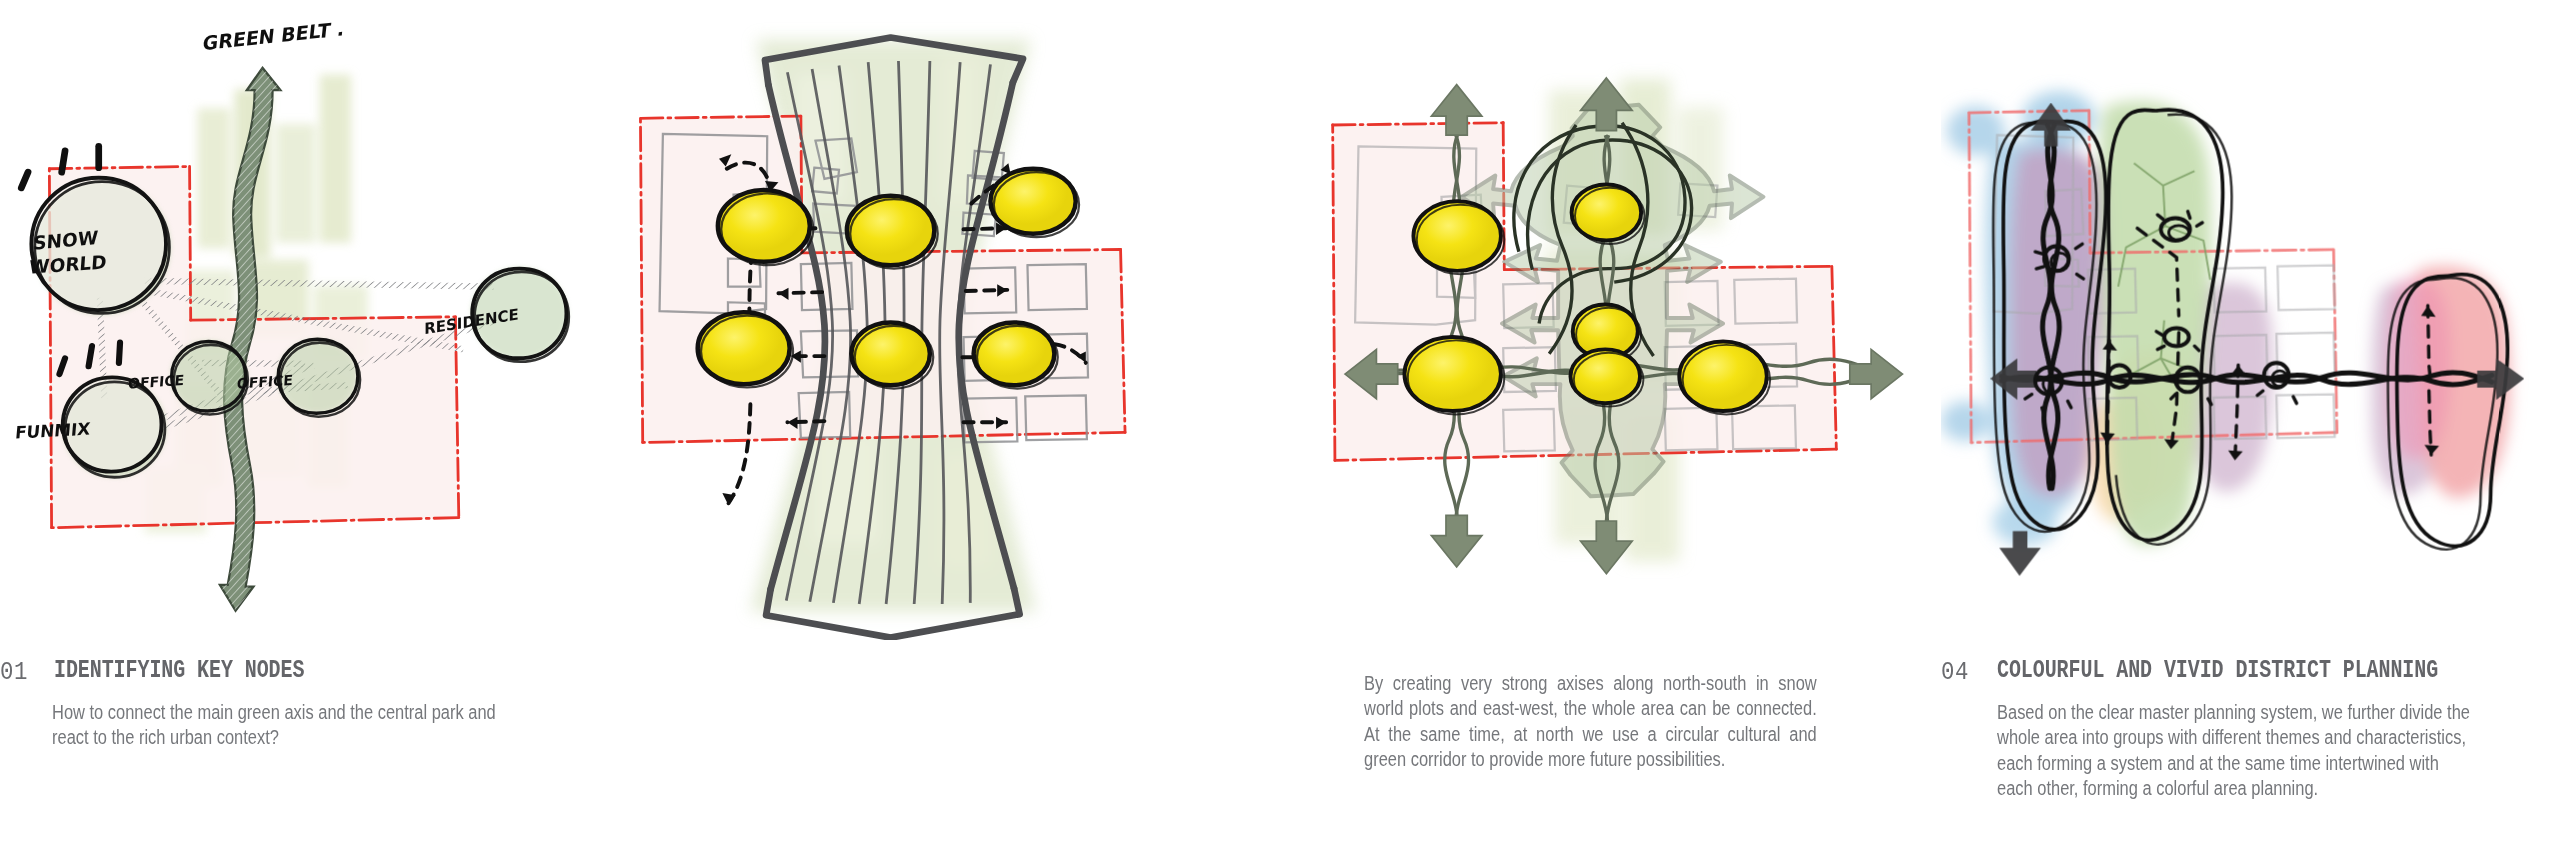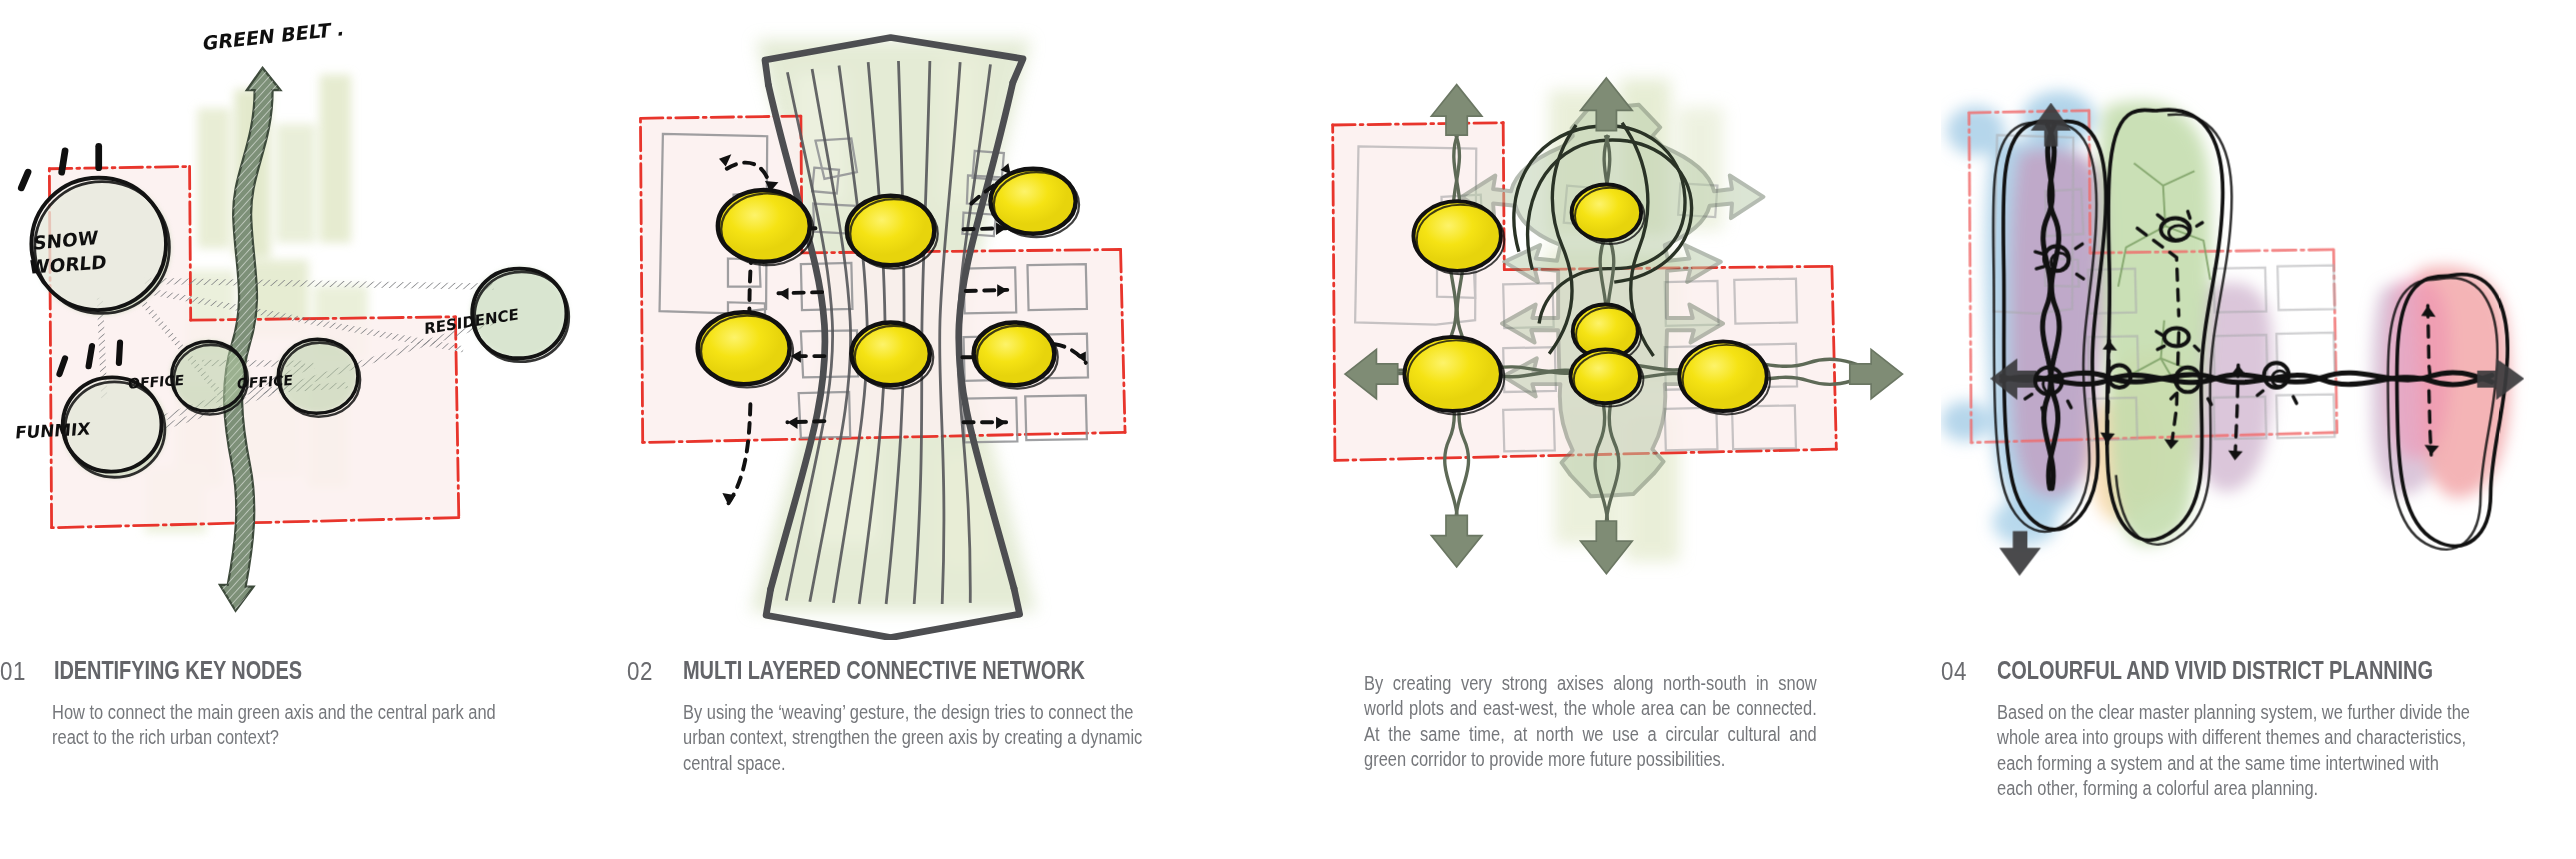--- a/index.html
+++ b/index.html
@@ -41,21 +41,22 @@
   .figure svg { display: block; }
 
   .caption {
     position: absolute;
     left: 0;
     top: 656px;
     width: 645px;
   }
   .cap-head-row {
     display: flex;
-    align-items: center;
+    align-items: flex-end;
+    font-family: Liberation Mono, monospace;
   }
   .cap-num {
     font-size: 26px;
     font-weight: 400;
     color: #6a6b6f;
     letter-spacing: 0.6px;
     line-height: 1.0;
     flex: 0 0 auto;
     width: 52px;
     transform: scaleX(0.86);
@@ -352,27 +353,20 @@
           </g>
           <g>
             <ellipse cx="690" cy="620" rx="72" ry="56" fill="url(#yg2)"></ellipse>
             <ellipse cx="690" cy="620" rx="72" ry="56" fill="none" stroke="#111111" stroke-width="8"></ellipse>
             <ellipse cx="696" cy="626" rx="72" ry="56" fill="none" stroke="#111111" stroke-width="4" opacity="0.8"></ellipse>
           </g>
         </g>
       </svg>
     </div>
 
-    <div class="caption">
-      <div class="cap-head-row">
-        <div class="cap-num">02</div>
-        <div class="cap-title">MULTI LAYERED CONNECTIVE NETWORK</div>
-      </div>
-      <div class="cap-body">By using the ‘weaving’ gesture, the design tries to connect the urban context, strengthen the green axis by creating a dynamic central space.</div>
-    </div>
   </div>
 
   <div class="panel panel-3">
     <div class="figure">
       <svg width="645" height="634" viewBox="0 0 1150 1130" xmlns="http://www.w3.org/2000/svg">
         <defs>
           <filter id="blurC1">
               <feGaussianBlur stdDeviation="14"></feGaussianBlur>
             </filter>
           <radialGradient id="yg3" cx="40%" cy="35%">

